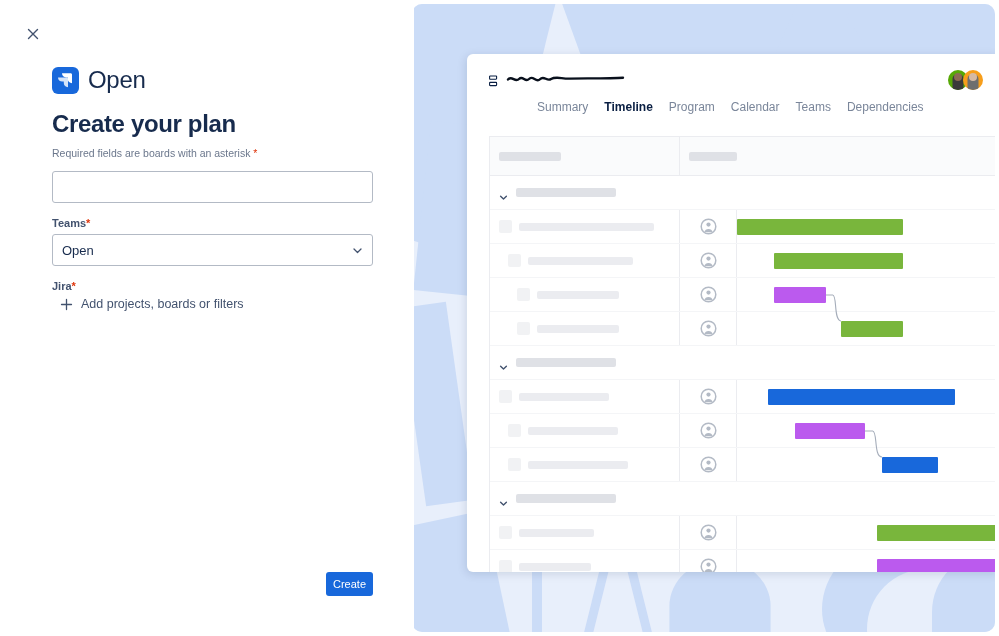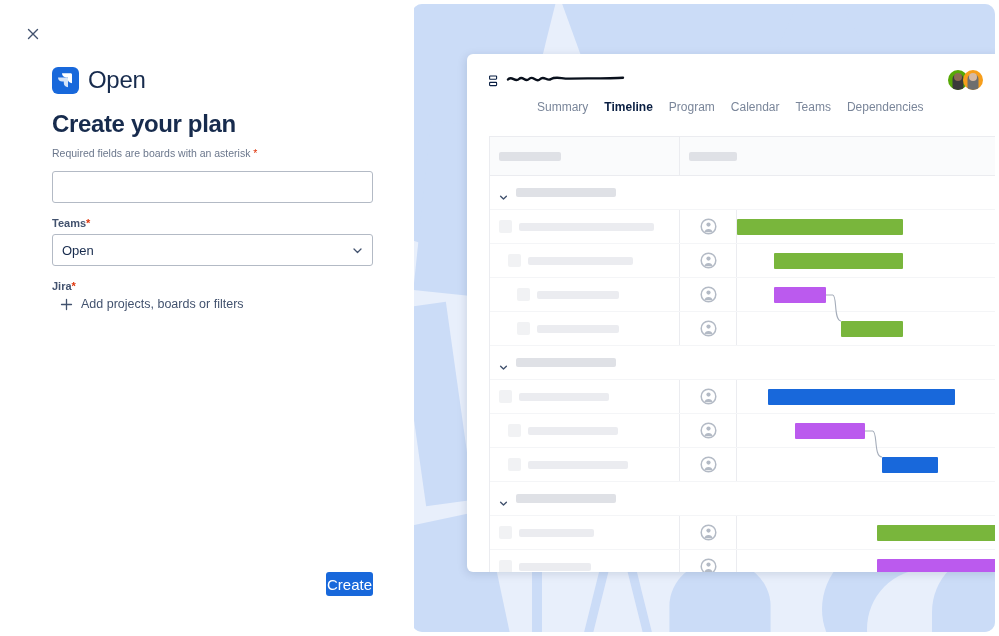--- a/index.html
+++ b/index.html
@@ -166,21 +166,21 @@
   .plus-icon { width: 13px; height: 13px; color: #42526e; flex: 0 0 auto; }
 
   .create-btn {
     position: absolute;
     left: 322px; top: 568px;
     width: 47px; height: 24px;
     background: #1868db;
     color: #ffffff;
     border: none;
     border-radius: 3px;
-    font-size: 15px;
+    font-size: 11px;
     font-family: "Liberation Sans", sans-serif;
     font-weight: 500;
     cursor: pointer;
     padding: 0;
   }
 
   
   .tl-card {
     position: absolute;
     left: 467px; top: 54px;

